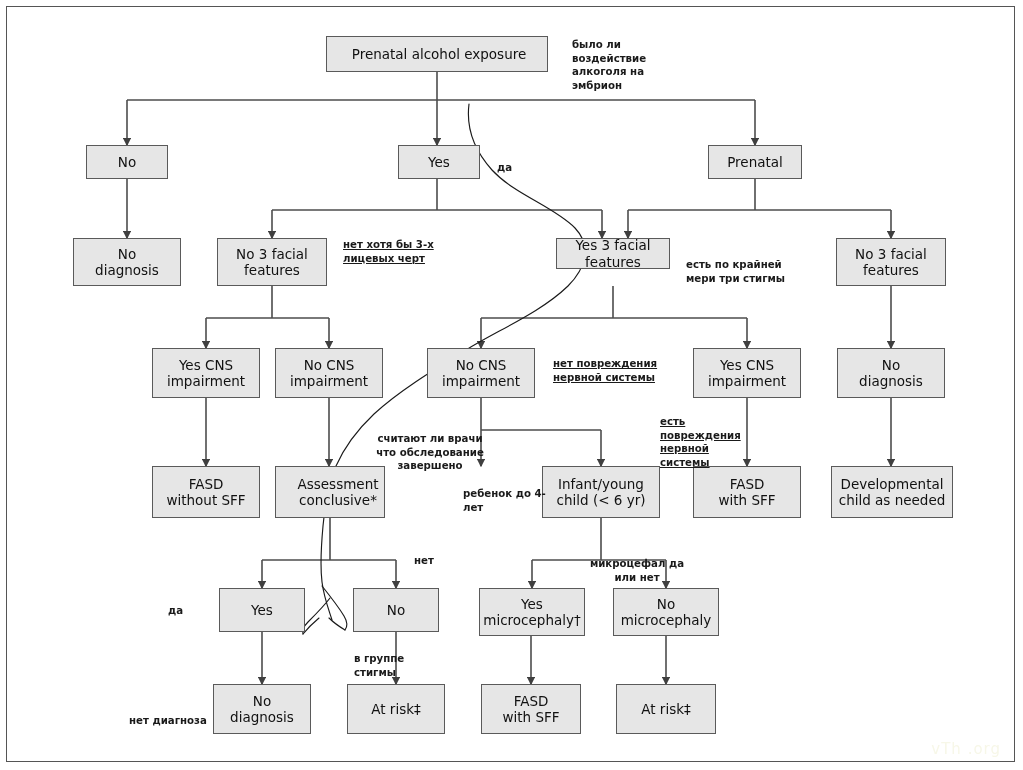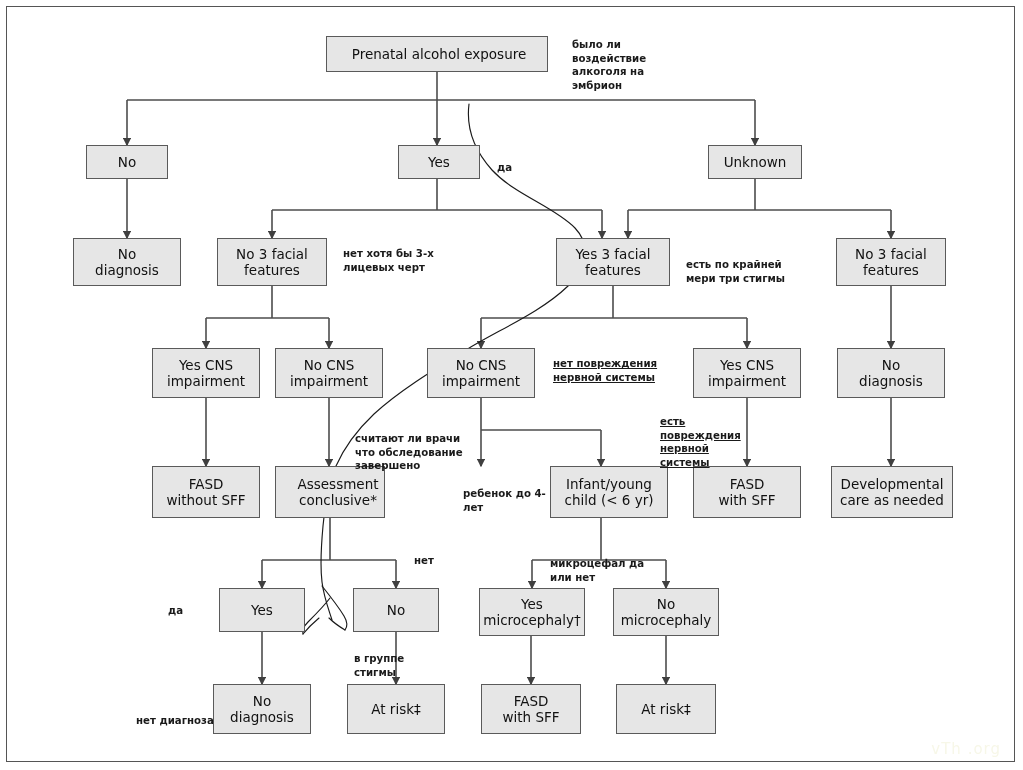--- a/index.html
+++ b/index.html
@@ -105,31 +105,31 @@
       <div class="node" style="left: 326px; top: 36px; width: 222px; height: 36px; padding-left: 8px;">
         <span style="white-space: pre-line;">Prenatal alcohol exposure</span>
       </div>
       <div class="node" style="left: 86px; top: 145px; width: 82px; height: 34px;">
         <span style="white-space: pre-line;">No</span>
       </div>
       <div class="node" style="left: 398px; top: 145px; width: 82px; height: 34px;">
         <span style="white-space: pre-line;">Yes</span>
       </div>
       <div class="node" style="left: 708px; top: 145px; width: 94px; height: 34px;">
-        <span style="white-space: pre-line;">Unknown</span>
+        <span style="white-space: pre-line;">Prenatal</span>
       </div>
       <div class="node" style="left: 73px; top: 238px; width: 108px; height: 48px;">
         <span style="white-space: pre-line;">No
 diagnosis</span>
       </div>
       <div class="node" style="left: 217px; top: 238px; width: 110px; height: 48px;">
         <span style="white-space: pre-line;">No 3 facial
 features</span>
       </div>
-      <div class="node" style="left: 556px; top: 238px; width: 114px; height: 48px;">
+      <div class="node" style="left: 556px; top: 238px; width: 114px; height: 31px;">
         <span style="white-space: pre-line;">Yes 3 facial
 features</span>
       </div>
       <div class="node" style="left: 836px; top: 238px; width: 110px; height: 48px;">
         <span style="white-space: pre-line;">No 3 facial
 features</span>
       </div>
       <div class="node" style="left: 152px; top: 348px; width: 108px; height: 50px;">
         <span style="white-space: pre-line;">Yes CNS
 impairment</span>
@@ -151,31 +151,31 @@
 diagnosis</span>
       </div>
       <div class="node" style="left: 152px; top: 466px; width: 108px; height: 52px;">
         <span style="white-space: pre-line;">FASD
 without SFF</span>
       </div>
       <div class="node" style="left: 275px; top: 466px; width: 110px; height: 52px;">
         <span style="white-space: pre-line; margin-left: 16px;">Assessment
 conclusive*</span>
       </div>
-      <div class="node" style="left: 542px; top: 466px; width: 118px; height: 52px; margin-left: 8px;">
+      <div class="node" style="left: 542px; top: 466px; width: 118px; height: 52px;">
         <span style="white-space: pre-line;">Infant/young
 child (&lt; 6 yr)</span>
       </div>
       <div class="node" style="left: 693px; top: 466px; width: 108px; height: 52px;">
         <span style="white-space: pre-line;">FASD
 with SFF</span>
       </div>
       <div class="node" style="left: 831px; top: 466px; width: 122px; height: 52px;">
         <span style="white-space: pre-line;">Developmental
-care as needed</span>
+child as needed</span>
       </div>
       <div class="node" style="left: 219px; top: 588px; width: 86px; height: 44px;">
         <span style="white-space: pre-line;">Yes</span>
       </div>
       <div class="node" style="left: 353px; top: 588px; width: 86px; height: 44px;">
         <span style="white-space: pre-line;">No</span>
       </div>
       <div class="node" style="left: 479px; top: 588px; width: 106px; height: 48px;">
         <span style="white-space: pre-line;">Yes
 microcephaly†</span>
@@ -198,36 +198,36 @@
       <div class="node" style="left: 616px; top: 684px; width: 100px; height: 50px;">
         <span style="white-space: pre-line;">At risk‡</span>
       </div>
     </div>
   <div id="anns">
       <div class="ann" style="left: 572px; top: 38px; width: 110px;">было ли
 воздействие
 алкоголя на
 эмбрион</div>
       <div class="ann" style="left: 497px; top: 161px; width: 40px;">да</div>
-      <div class="ann" style="left: 343px; top: 247px; width: 120px;">нет хотя бы 3-х
+      <div class="ann" style="left: 343px; top: 238px; width: 120px; text-decoration: underline;">нет хотя бы 3-х
 лицевых черт</div>
       <div class="ann" style="left: 686px; top: 258px; width: 130px;">есть по крайней
 мери три стигмы</div>
       <div class="ann" style="left: 553px; top: 357px; width: 130px; text-decoration: underline;">нет повреждения
 нервной системы</div>
       <div class="ann" style="left: 660px; top: 415px; width: 90px; text-decoration: underline;">есть
 повреждения
 нервной
 системы</div>
-      <div class="ann" style="left: 355px; top: 432px; width: 150px;">считают ли врачи
+      <div class="ann" style="left: 355px; top: 432px; width: 150px; text-align: center;">считают ли врачи
 что обследование
 завершено</div>
       <div class="ann" style="left: 463px; top: 487px; width: 90px;">ребенок до 4-
 лет</div>
-      <div class="ann" style="left: 550px; top: 557px; width: 110px;">микроцефал да
+      <div class="ann" style="left: 582px; top: 557px; width: 110px; text-align: center;">микроцефал да
 или нет</div>
       <div class="ann" style="left: 414px; top: 554px; width: 40px;">нет</div>
       <div class="ann" style="left: 168px; top: 604px; width: 40px;">да</div>
       <div class="ann" style="left: 354px; top: 652px; width: 90px;">в группе стигмы</div>
-      <div class="ann" style="left: 136px; top: 714px; width: 90px;">нет диагноза</div>
+      <div class="ann" style="left: 129px; top: 714px; width: 90px;">нет диагноза</div>
     </div>
   <div class="wm">vTh .org</div>
 </div>
 
 </body></html>

